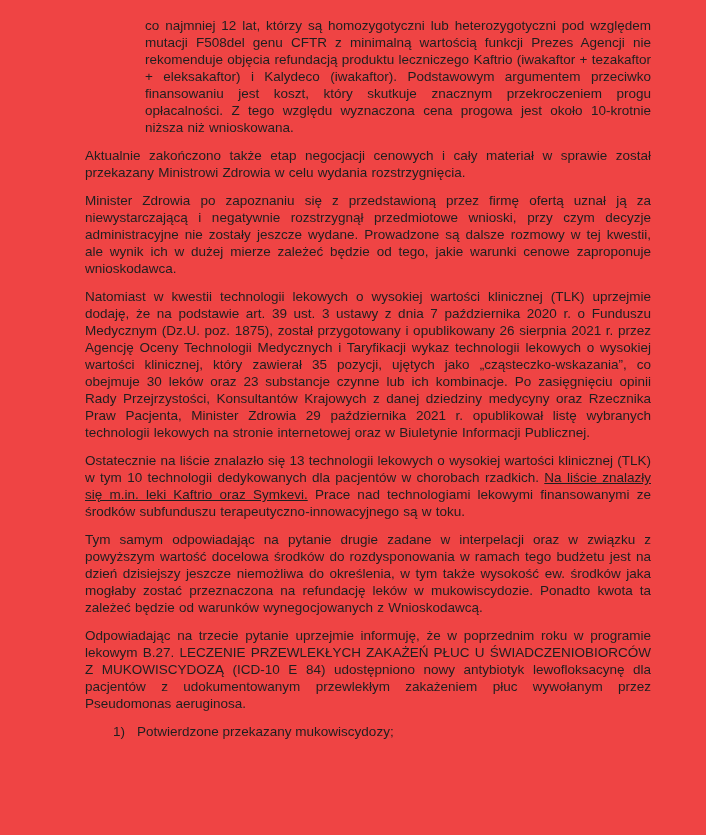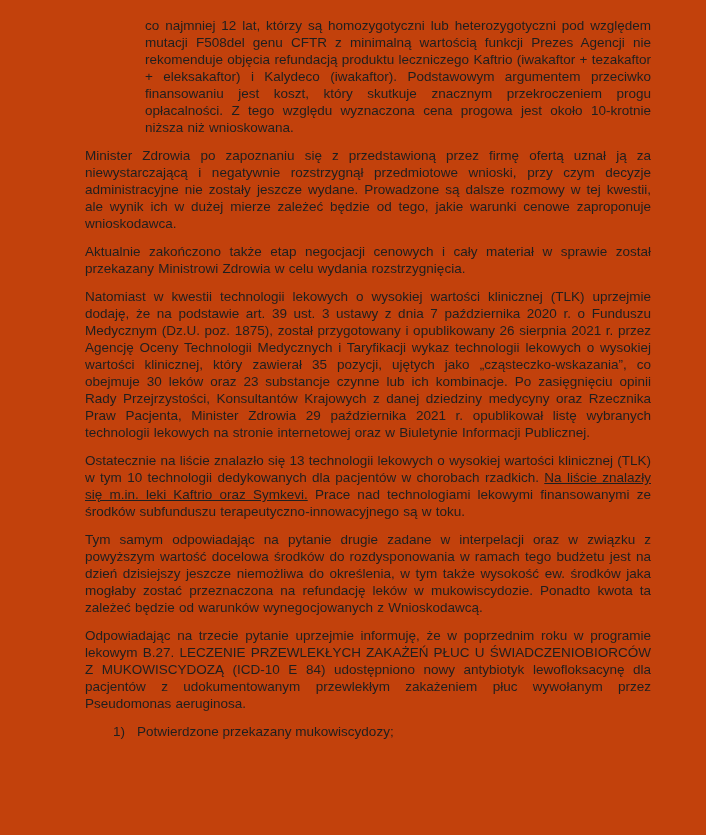--- a/index.html
+++ b/index.html
@@ -12,21 +12,21 @@
     height: 835px;
     overflow: hidden;
     font-family: "Liberation Sans", "DejaVu Sans", sans-serif;
     color: #1f1f1f;
   }
   .page {
     box-sizing: border-box;
     width: 706px;
     height: 835px;
     padding: 17px 55px 0 85px;
-    background: #c2410c;
+    background: #ef4444;
   }
   .para {
     margin: 0 0 11px 0;
     font-size: 13.5px;
     line-height: 17px;
     text-align: justify;
     text-justify: inter-word;
     word-spacing: 0.5px;
   }
   .para.p-indent {
@@ -50,23 +50,23 @@
     flex: 1 1 auto;
   }
 </style>
 </head>
 <body>
 
 <div class="page">
 
   <p class="para p-indent">co najmniej 12 lat, którzy są homozygotyczni lub heterozygotyczni pod względem mutacji F508del genu CFTR z minimalną wartością funkcji Prezes Agencji nie rekomenduje objęcia refundacją produktu leczniczego Kaftrio (iwakaftor + tezakaftor + eleksakaftor) i Kalydeco (iwakaftor). Podstawowym argumentem przeciwko finansowaniu jest koszt, który skutkuje znacznym przekroczeniem progu opłacalności. Z tego względu wyznaczona cena progowa jest około 10-krotnie niższa niż wnioskowana.</p>
 
+  <p class="para">Aktualnie zakończono także etap negocjacji cenowych i cały materiał w sprawie został przekazany Ministrowi Zdrowia w celu wydania rozstrzygnięcia.</p>
+
   <p class="para">Minister Zdrowia po zapoznaniu się z przedstawioną przez firmę ofertą uznał ją za niewystarczającą i negatywnie rozstrzygnął przedmiotowe wnioski, przy czym decyzje administracyjne nie zostały jeszcze wydane. Prowadzone są dalsze rozmowy w tej kwestii, ale wynik ich w dużej mierze zależeć będzie od tego, jakie warunki cenowe zaproponuje wnioskodawca.</p>
-
-  <p class="para">Aktualnie zakończono także etap negocjacji cenowych i cały materiał w sprawie został przekazany Ministrowi Zdrowia w celu wydania rozstrzygnięcia.</p>
 
   <p class="para">Natomiast w kwestii technologii lekowych o wysokiej wartości klinicznej (TLK) uprzejmie dodaję, że na podstawie art. 39 ust. 3 ustawy z dnia 7 października 2020 r. o Funduszu Medycznym (Dz.U. poz. 1875), został przygotowany i opublikowany 26 sierpnia 2021 r. przez Agencję Oceny Technologii Medycznych i Taryfikacji wykaz technologii lekowych o wysokiej wartości klinicznej, który zawierał 35 pozycji, ujętych jako „cząsteczko-wskazania”, co obejmuje 30 leków oraz 23 substancje czynne lub ich kombinacje. Po zasięgnięciu opinii Rady Przejrzystości, Konsultantów Krajowych z danej dziedziny medycyny oraz Rzecznika Praw Pacjenta, Minister Zdrowia 29 października 2021 r. opublikował listę wybranych technologii lekowych na stronie internetowej oraz w Biuletynie Informacji Publicznej.</p>
 
   <p class="para"><span>Ostatecznie na liście znalazło się 13 technologii lekowych o wysokiej wartości klinicznej (TLK) w tym 10 technologii dedykowanych dla pacjentów w chorobach rzadkich. </span><span class="underline">Na liście znalazły się m.in. leki Kaftrio oraz Symkevi.</span><span> Prace nad technologiami lekowymi finansowanymi ze środków subfunduszu terapeutyczno-innowacyjnego są w toku.</span></p>
 
   <p class="para">Tym samym odpowiadając na pytanie drugie zadane w interpelacji oraz w związku z powyższym wartość docelowa środków do rozdysponowania w ramach tego budżetu jest na dzień dzisiejszy jeszcze niemożliwa do określenia, w tym także wysokość ew. środków jaka mogłaby zostać przeznaczona na refundację leków w mukowiscydozie. Ponadto kwota ta zależeć będzie od warunków wynegocjowanych z Wnioskodawcą.</p>
 
   <p class="para">Odpowiadając na trzecie pytanie uprzejmie informuję, że w poprzednim roku w programie lekowym B.27. LECZENIE PRZEWLEKŁYCH ZAKAŻEŃ PŁUC U ŚWIADCZENIOBIORCÓW Z MUKOWISCYDOZĄ (ICD-10 E 84) udostępniono nowy antybiotyk lewofloksacynę dla pacjentów z udokumentowanym przewlekłym zakażeniem płuc wywołanym przez Pseudomonas aeruginosa.</p>
 
 

